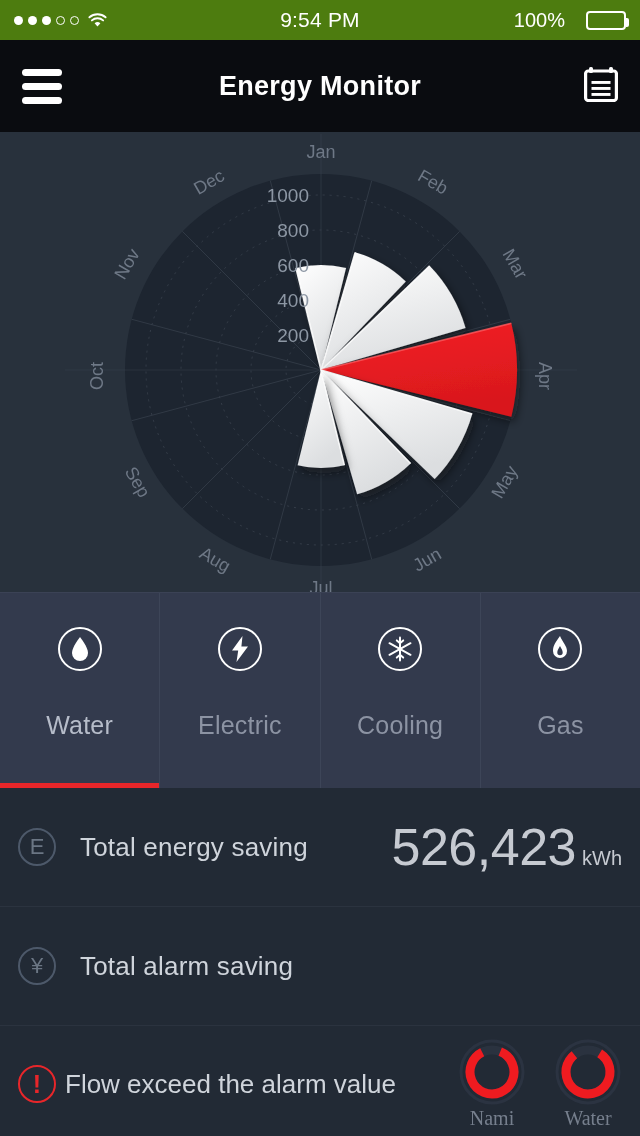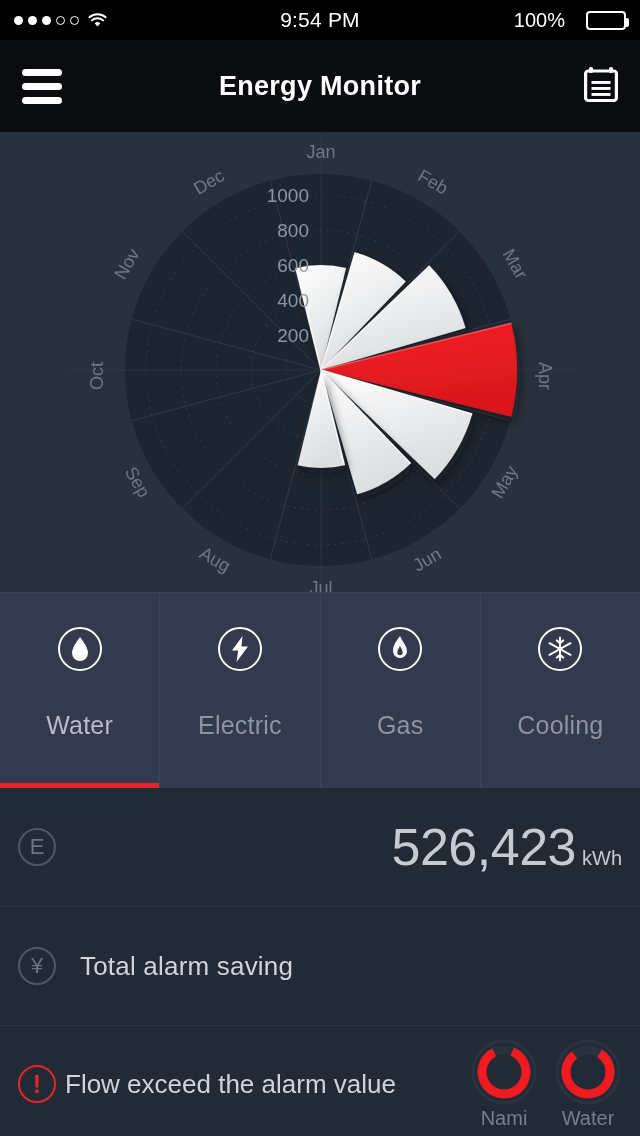--- a/index.html
+++ b/index.html
@@ -6,21 +6,21 @@
   html,body { width:640px; height:1136px; }
   body {
     background:#222a35;
     font-family:"Liberation Sans", sans-serif;
     overflow:hidden;
     -webkit-font-smoothing:antialiased;
   }
 
   
   .statusbar{
-    height:40px; background:#000000; color:#fff;
+    height:40px; background:#4d7c0f; color:#fff;
     display:flex; align-items:center; position:relative;
     padding:0 14px;
   }
   .sb-left{ display:flex; align-items:center; gap:9px; }
   .dots{ display:flex; gap:5px; align-items:center; }
   .dot{ width:9px; height:9px; border-radius:50%; background:#fff; }
   .dot.hollow{ background:transparent; border:1.4px solid #fff; width:9px; height:9px; }
   .wifi{ width:19px; height:15px; position:relative; }
   .sb-time{
     position:absolute; left:0; right:0; text-align:center;
@@ -105,21 +105,21 @@
   .alarm{
     height:116px; display:flex; align-items:center; padding:0 18px;
     background:#222a35;
   }
   .alarm-ico{
     width:38px; height:38px; border-radius:50%; border:2px solid #e8262a;
     display:flex; align-items:center; justify-content:center;
     color:#e8262a; font-size:25px; font-weight:bold; flex:0 0 auto;
   }
   .alarm-label{ margin-left:9px; font-size:26px; color:#cfd4db; }
-  .gauges{ margin-left:auto; display:flex; gap:16px; }
+  .gauges{ margin-left:auto; display:flex; gap:28px;font-family:Liberation Serif, serif; }
   .gauge{ width:68px; display:flex; flex-direction:column; align-items:center; cursor:pointer;}
   .gauge-cap{ font-size:20px; color:#767f8d; margin-top:2px; }
 </style>
 </head>
 <body>
 
 <div class="statusbar">
   <div class="sb-left">
     <div class="dots">
       <span class="dot"></span>
@@ -248,46 +248,47 @@
       <svg width="22" height="28" viewBox="0 0 22 28">
           <path d="M13.5 1 L3 15.5 h6.2 L7.5 27 L19 11.5 h-6.6 Z" fill="#fff"></path>
         </svg>
     </div>
     <div class="tab-label">Electric</div>
     <div class="underline"></div>
   </div>
 
   <div class="tab">
     <div class="tab-ico">
-      <svg width="22" height="28" viewBox="0 0 22 28">
-        <path d="M11 1 C7 7 4 10 4 16 a7 7 0 0 0 14 0 C18 11 14 8 11 1 Z" fill="#fff"></path>
-        <path d="M11 11 C9.4 14 8.3 15.4 8.3 17.6 a2.7 2.7 0 0 0 5.4 0 C13.7 15.4 12.5 14 11 11 Z" fill="#333a4d"></path>
-      </svg>
-    </div>
-    <div class="tab-label">Gas</div>
-    <div class="underline"></div>
-  </div>
-
-  <div class="tab">
-    <div class="tab-ico">
       <svg width="26" height="26" viewBox="0 0 26 26" stroke="#fff" stroke-width="2" stroke-linecap="round">
         <line x1="13" y1="1.5" x2="13" y2="24.5"></line>
         <line x1="2.5" y1="7.2" x2="23.5" y2="18.8"></line>
         <line x1="2.5" y1="18.8" x2="23.5" y2="7.2"></line>
         <path d="M9.8 4.4 L13 7.2 L16.2 4.4" fill="none"></path>
         <path d="M9.8 21.6 L13 18.8 L16.2 21.6" fill="none"></path>
       </svg>
     </div>
     <div class="tab-label">Cooling</div>
     <div class="underline"></div>
   </div>
+
+  <div class="tab">
+    <div class="tab-ico">
+      <svg width="22" height="28" viewBox="0 0 22 28">
+        <path d="M11 1 C7 7 4 10 4 16 a7 7 0 0 0 14 0 C18 11 14 8 11 1 Z" fill="#fff"></path>
+        <path d="M11 11 C9.4 14 8.3 15.4 8.3 17.6 a2.7 2.7 0 0 0 5.4 0 C13.7 15.4 12.5 14 11 11 Z" fill="#333a4d"></path>
+      </svg>
+    </div>
+    <div class="tab-label">Gas</div>
+    <div class="underline"></div>
+  </div>
 </div>
 
 <div class="stat">
   <div class="stat-ico">E</div>
+  <div class="stat-label">Total energy saving</div>
   <div class="stat-val">
     <span class="stat-num">526,423</span>
     <span class="stat-unit">kWh</span>
   </div>
 </div>
 
 <div class="stat">
   <div class="stat-ico">¥</div>
   <div class="stat-label">Total alarm saving</div>
 </div>

